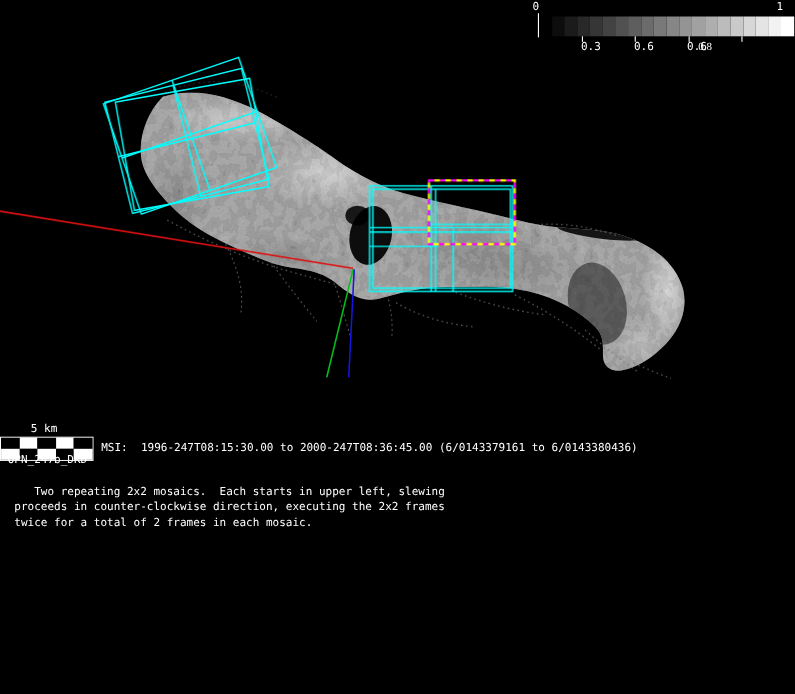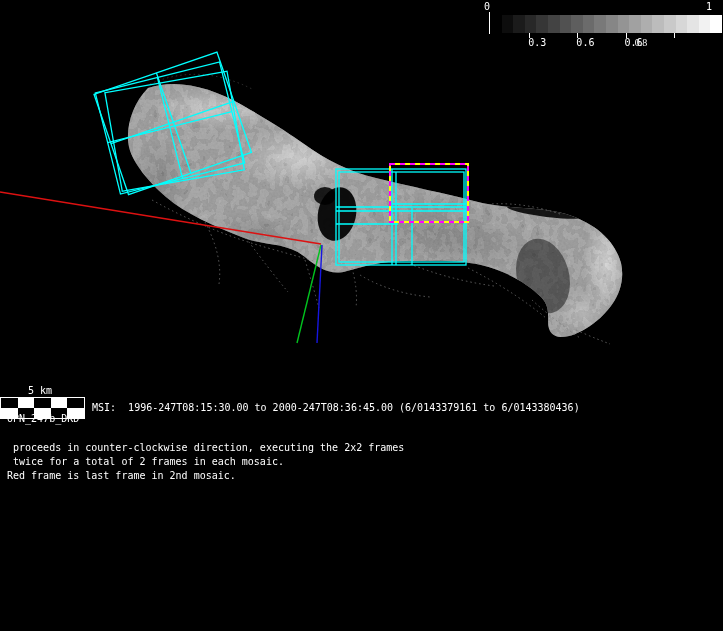--- a/index.html
+++ b/index.html
@@ -198,15 +198,15 @@
         <div class="chk" style="background: rgb(255, 255, 255);"></div>
         <div class="chk" style="background: rgb(0, 0, 0);"></div>
         <div class="chk" style="background: rgb(255, 255, 255);"></div>
         <div class="chk" style="background: rgb(0, 0, 0);"></div>
         <div class="chk" style="background: rgb(255, 255, 255);"></div>
       </div>
   </div>
 
   <div class="txt" id="status-line">MSI:  1996-247T08:15:30.00 to 2000-247T08:36:45.00 (6/0143379161 to 6/0143380436)</div>
   <div class="txt" id="seq-name">OPN_247b_DKD</div>
-  <div id="seq-desc"><div> proceeds in counter-clockwise direction, executing the 2x2 frames</div><div> twice for a total of 2 frames in each mosaic.</div><div>Red frame is last frame in 2nd mosaic.</div></div>
+  <div id="seq-desc"><div>    Two repeating 2x2 mosaics.  Each starts in upper left, slewing</div><div> proceeds in counter-clockwise direction, executing the 2x2 frames</div><div> twice for a total of 2 frames in each mosaic.</div></div>
 
 </div>
 
 </body></html>

